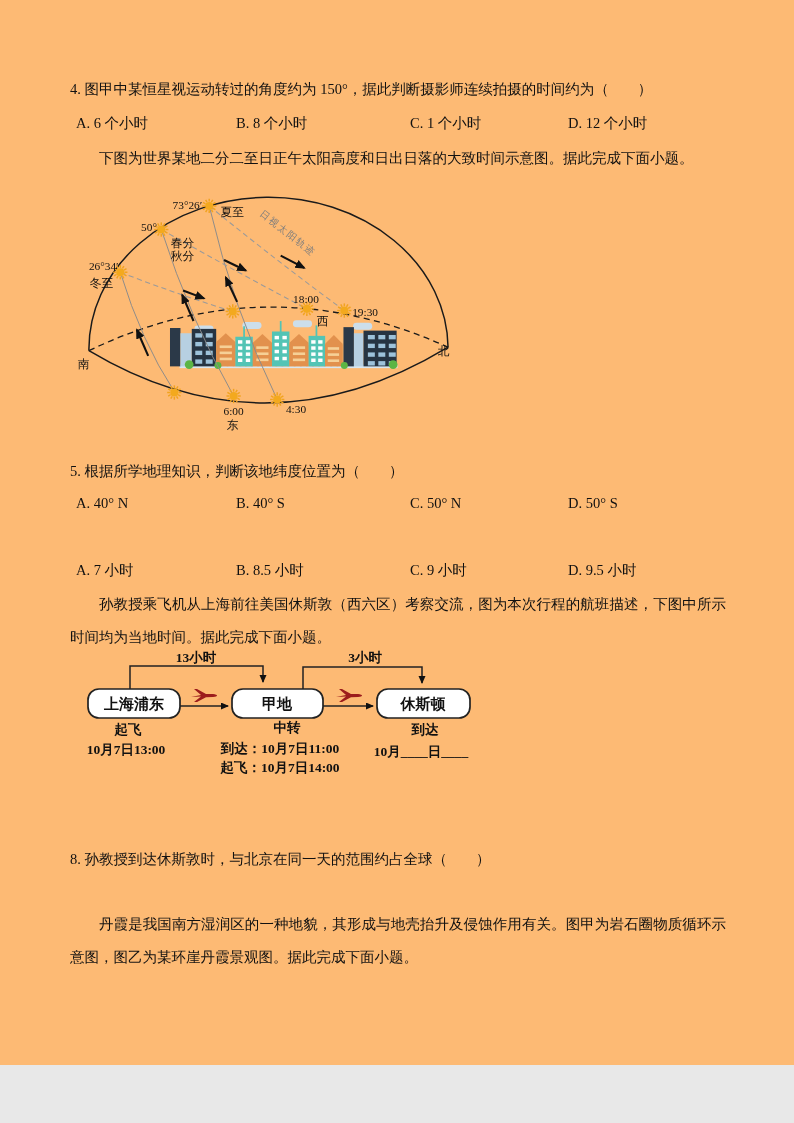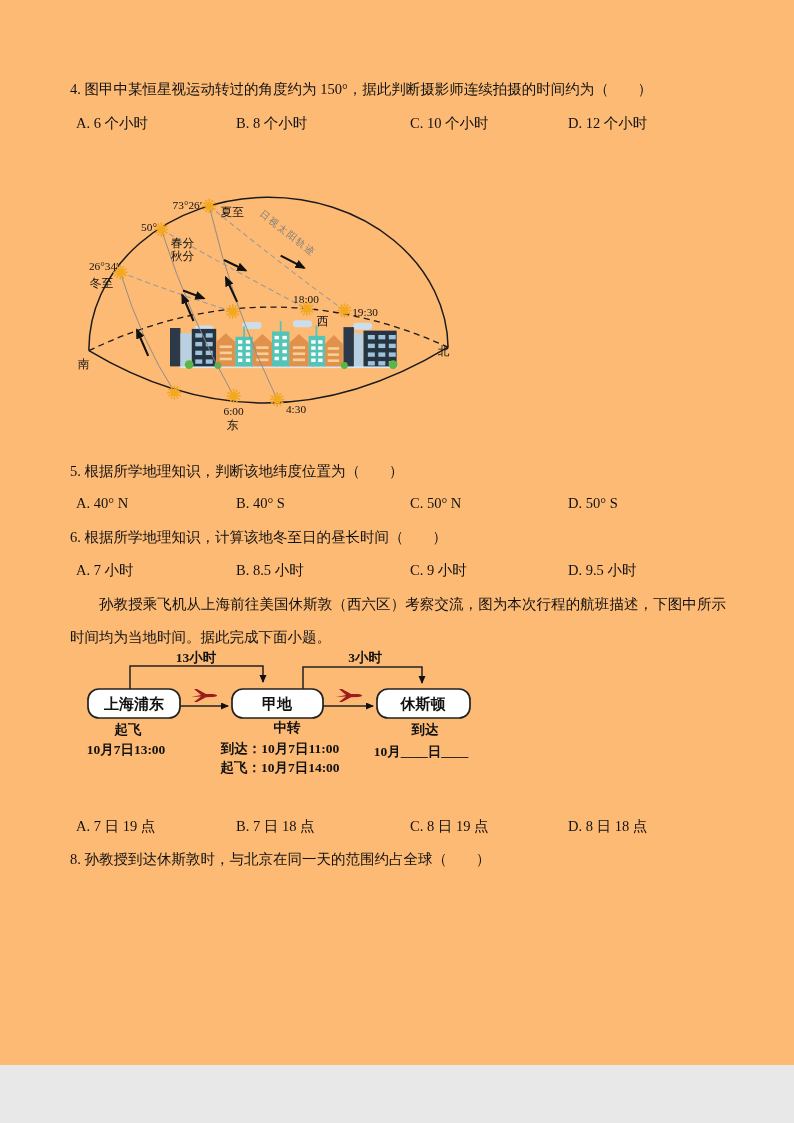--- a/index.html
+++ b/index.html
@@ -22,24 +22,25 @@
 </style>
 </head>
 <body>
 
 <div class="page">
 
   <div class="abs stem" style="top:80px">4. 图甲中某恒星视运动转过的角度约为 150°，据此判断摄影师连续拍摄的时间约为（　　）</div>
   <div class="abs opt-row" style="top:114px">
     <span class="opt c1">A. 6 个小时</span>
     <span class="opt c2">B. 8 个小时</span>
-    <span class="opt c3">C. 10 个小时</span>
+    <span class="opt c3">C. 1 个小时</span>
     <span class="opt c4">D. 12 个小时</span>
   </div>
 
+  <div class="abs para" style="top:142px">下图为世界某地二分二至日正午太阳高度和日出日落的大致时间示意图。据此完成下面小题。</div>
 
   <svg class="abs" style="left:68px;top:172px" width="462" height="285" viewBox="68 172 530 285">
     <defs>
       <marker id="ah" markerUnits="userSpaceOnUse" markerWidth="14" markerHeight="12" refX="10" refY="5" orient="auto">
         <path d="M0,0 L12,5 L0,10 Z" fill="#111"></path>
       </marker>
       <pattern id="slats" width="7" height="8" patternUnits="userSpaceOnUse">
         <rect width="7" height="8" fill="#ECA961"></rect>
           <rect x="5" width="2" height="8" fill="#D98F45"></rect>
       </pattern>
@@ -223,21 +224,20 @@
   </svg>
 
   <div class="abs stem" style="top:462px">5. 根据所学地理知识，判断该地纬度位置为（　　）</div>
   <div class="abs opt-row" style="top:495px">
     <span class="opt c1">A. 40° N</span>
     <span class="opt c2">B. 40° S</span>
     <span class="opt c3">C. 50° N</span>
     <span class="opt c4">D. 50° S</span>
   </div>
 
-  <div class="abs stem" style="top:528px">6. 根据所学地理知识，计算该地冬至日的昼长时间（　　）</div>
   <div class="abs opt-row" style="top:561px">
     <span class="opt c1">A. 7 小时</span>
     <span class="opt c2">B. 8.5 小时</span>
     <span class="opt c3">C. 9 小时</span>
     <span class="opt c4">D. 9.5 小时</span>
   </div>
 
   <div class="abs para" style="top:588px">孙教授乘飞机从上海前往美国休斯敦（西六区）考察交流，图为本次行程的航班描述，下图中所示时间均为当地时间。据此完成下面小题。</div>
 
   <svg class="abs" style="left:70px;top:645px" width="420" height="137" viewBox="70 645 420 137">
@@ -270,23 +270,18 @@
 
     <text class="fl-sub" x="128" y="734" text-anchor="middle">起飞</text>
     <text class="fl-sub" x="126" y="754" text-anchor="middle">10月7日13:00</text>
     <text class="fl-sub" x="287" y="732" text-anchor="middle">中转</text>
     <text class="fl-sub" x="280" y="753" text-anchor="middle">到达：10月7日11:00</text>
     <text class="fl-sub" x="280" y="772" text-anchor="middle">起飞：10月7日14:00</text>
     <text class="fl-sub" x="425" y="734" text-anchor="middle">到达</text>
     <text class="fl-sub" x="421" y="756" text-anchor="middle">10月____日____</text>
   </svg>
 
-  <div class="abs opt-row" style="top:817px">
-    <span class="opt c1">A. 7 日 19 点</span>
-    <span class="opt c2">B. 7 日 18 点</span>
-    <span class="opt c3">C. 8 日 19 点</span>
-    <span class="opt c4">D. 8 日 18 点</span>
-  </div>
 
   <div class="abs stem" style="top:850px">8. 孙教授到达休斯敦时，与北京在同一天的范围约占全球（　　）</div>
 
+  <div class="abs para" style="top:908px">丹霞是我国南方湿润区的一种地貌，其形成与地壳抬升及侵蚀作用有关。图甲为岩石圈物质循环示意图，图乙为某环崖丹霞景观图。据此完成下面小题。</div>
 
 </div>
 
 </body></html>

